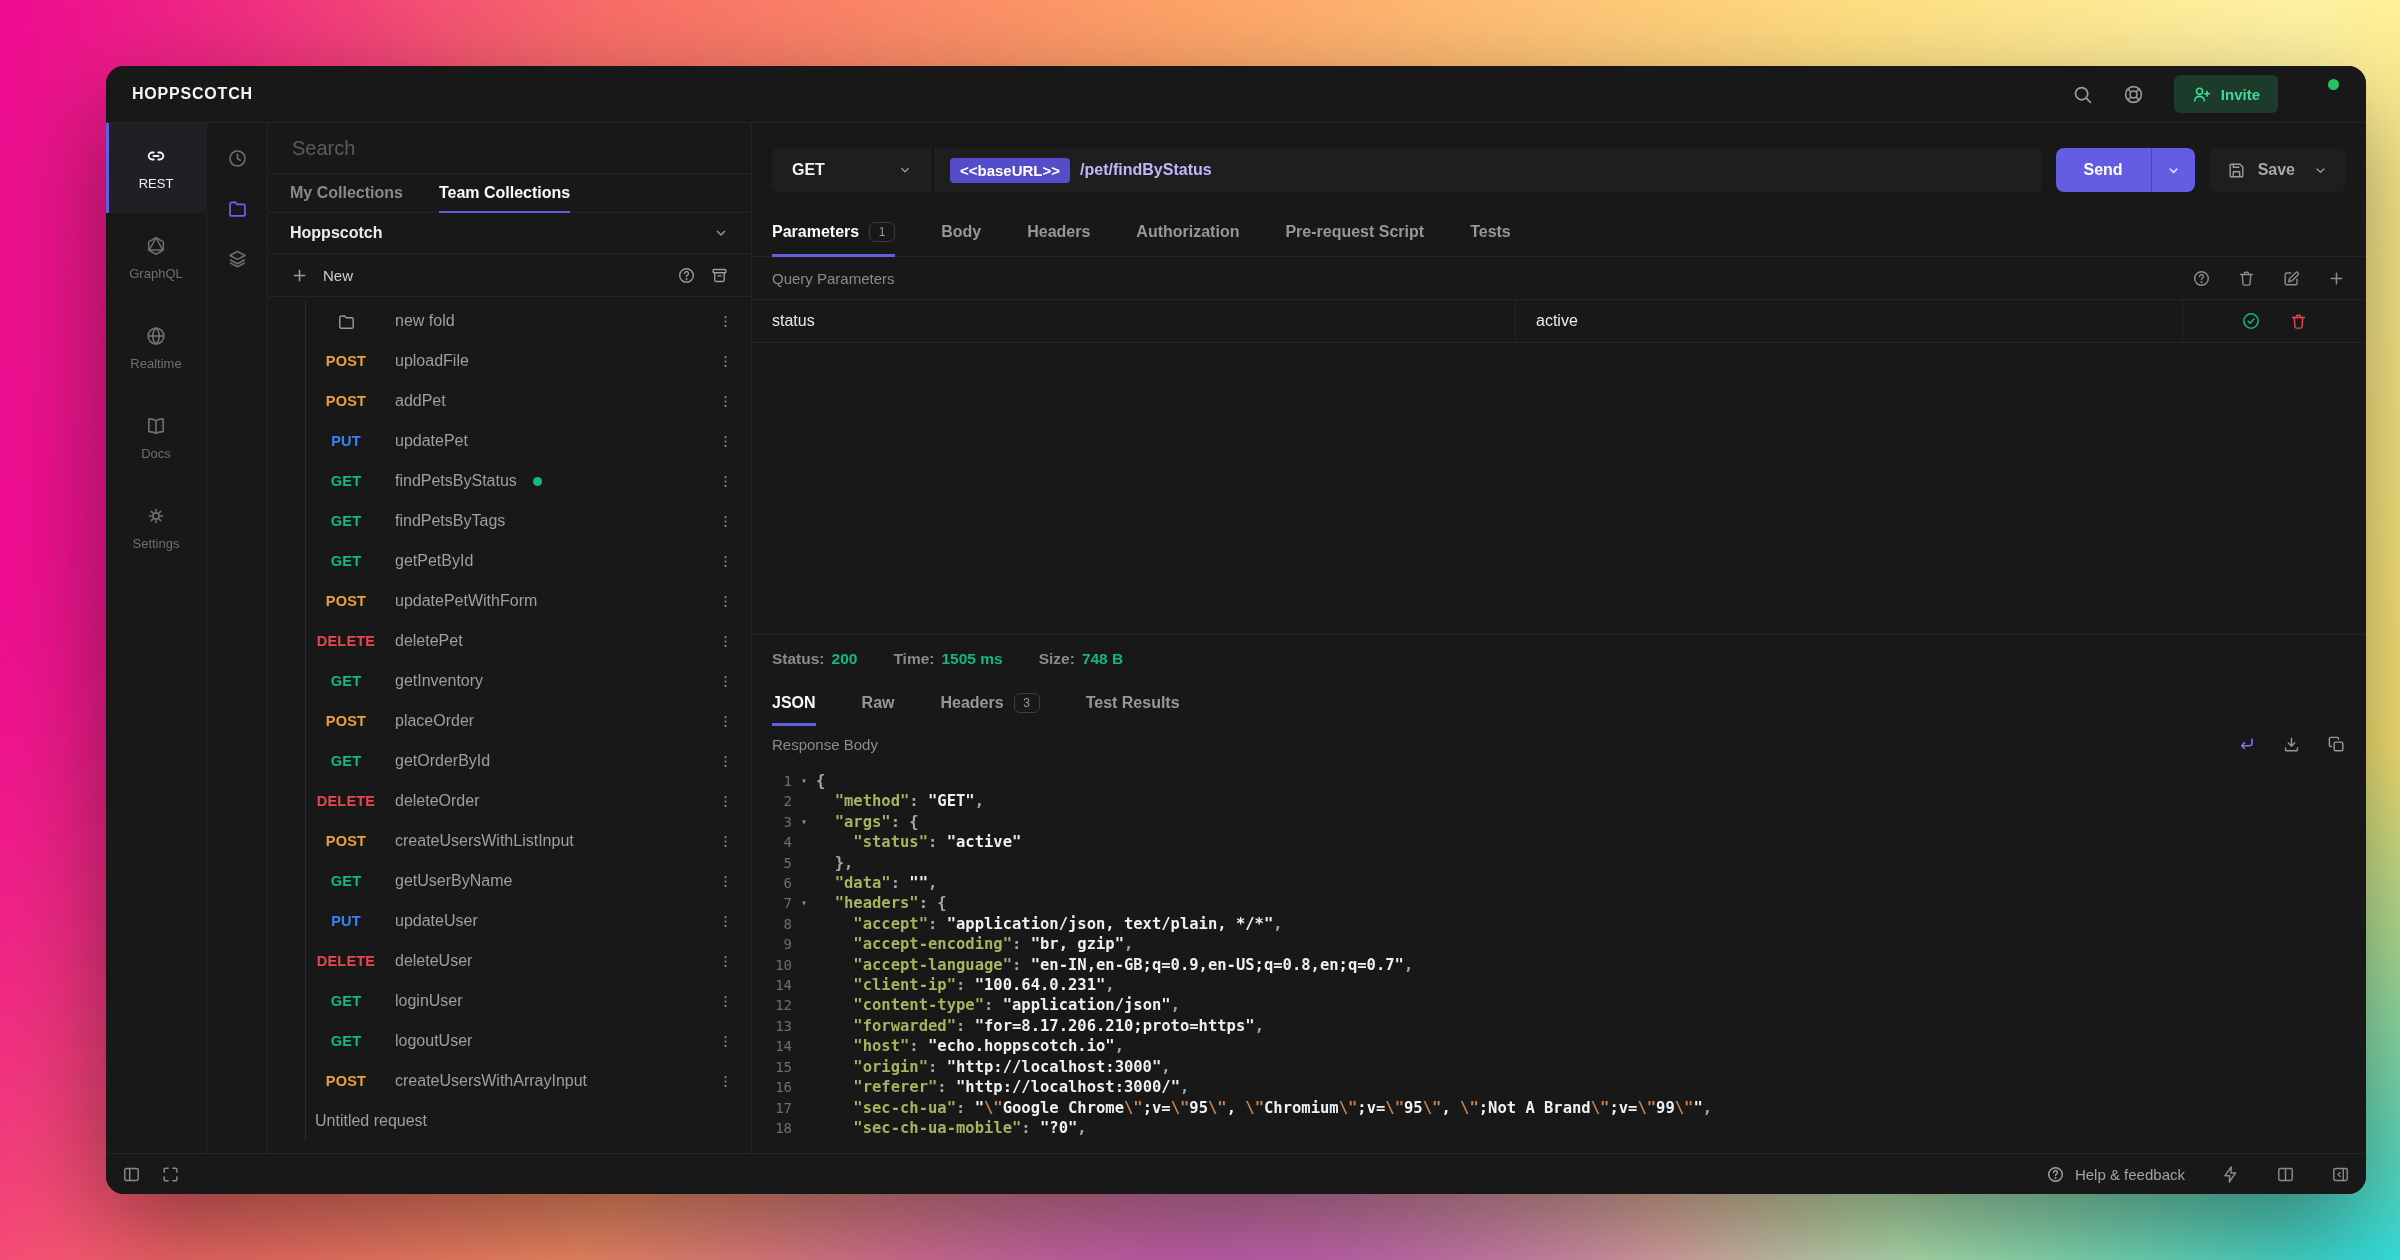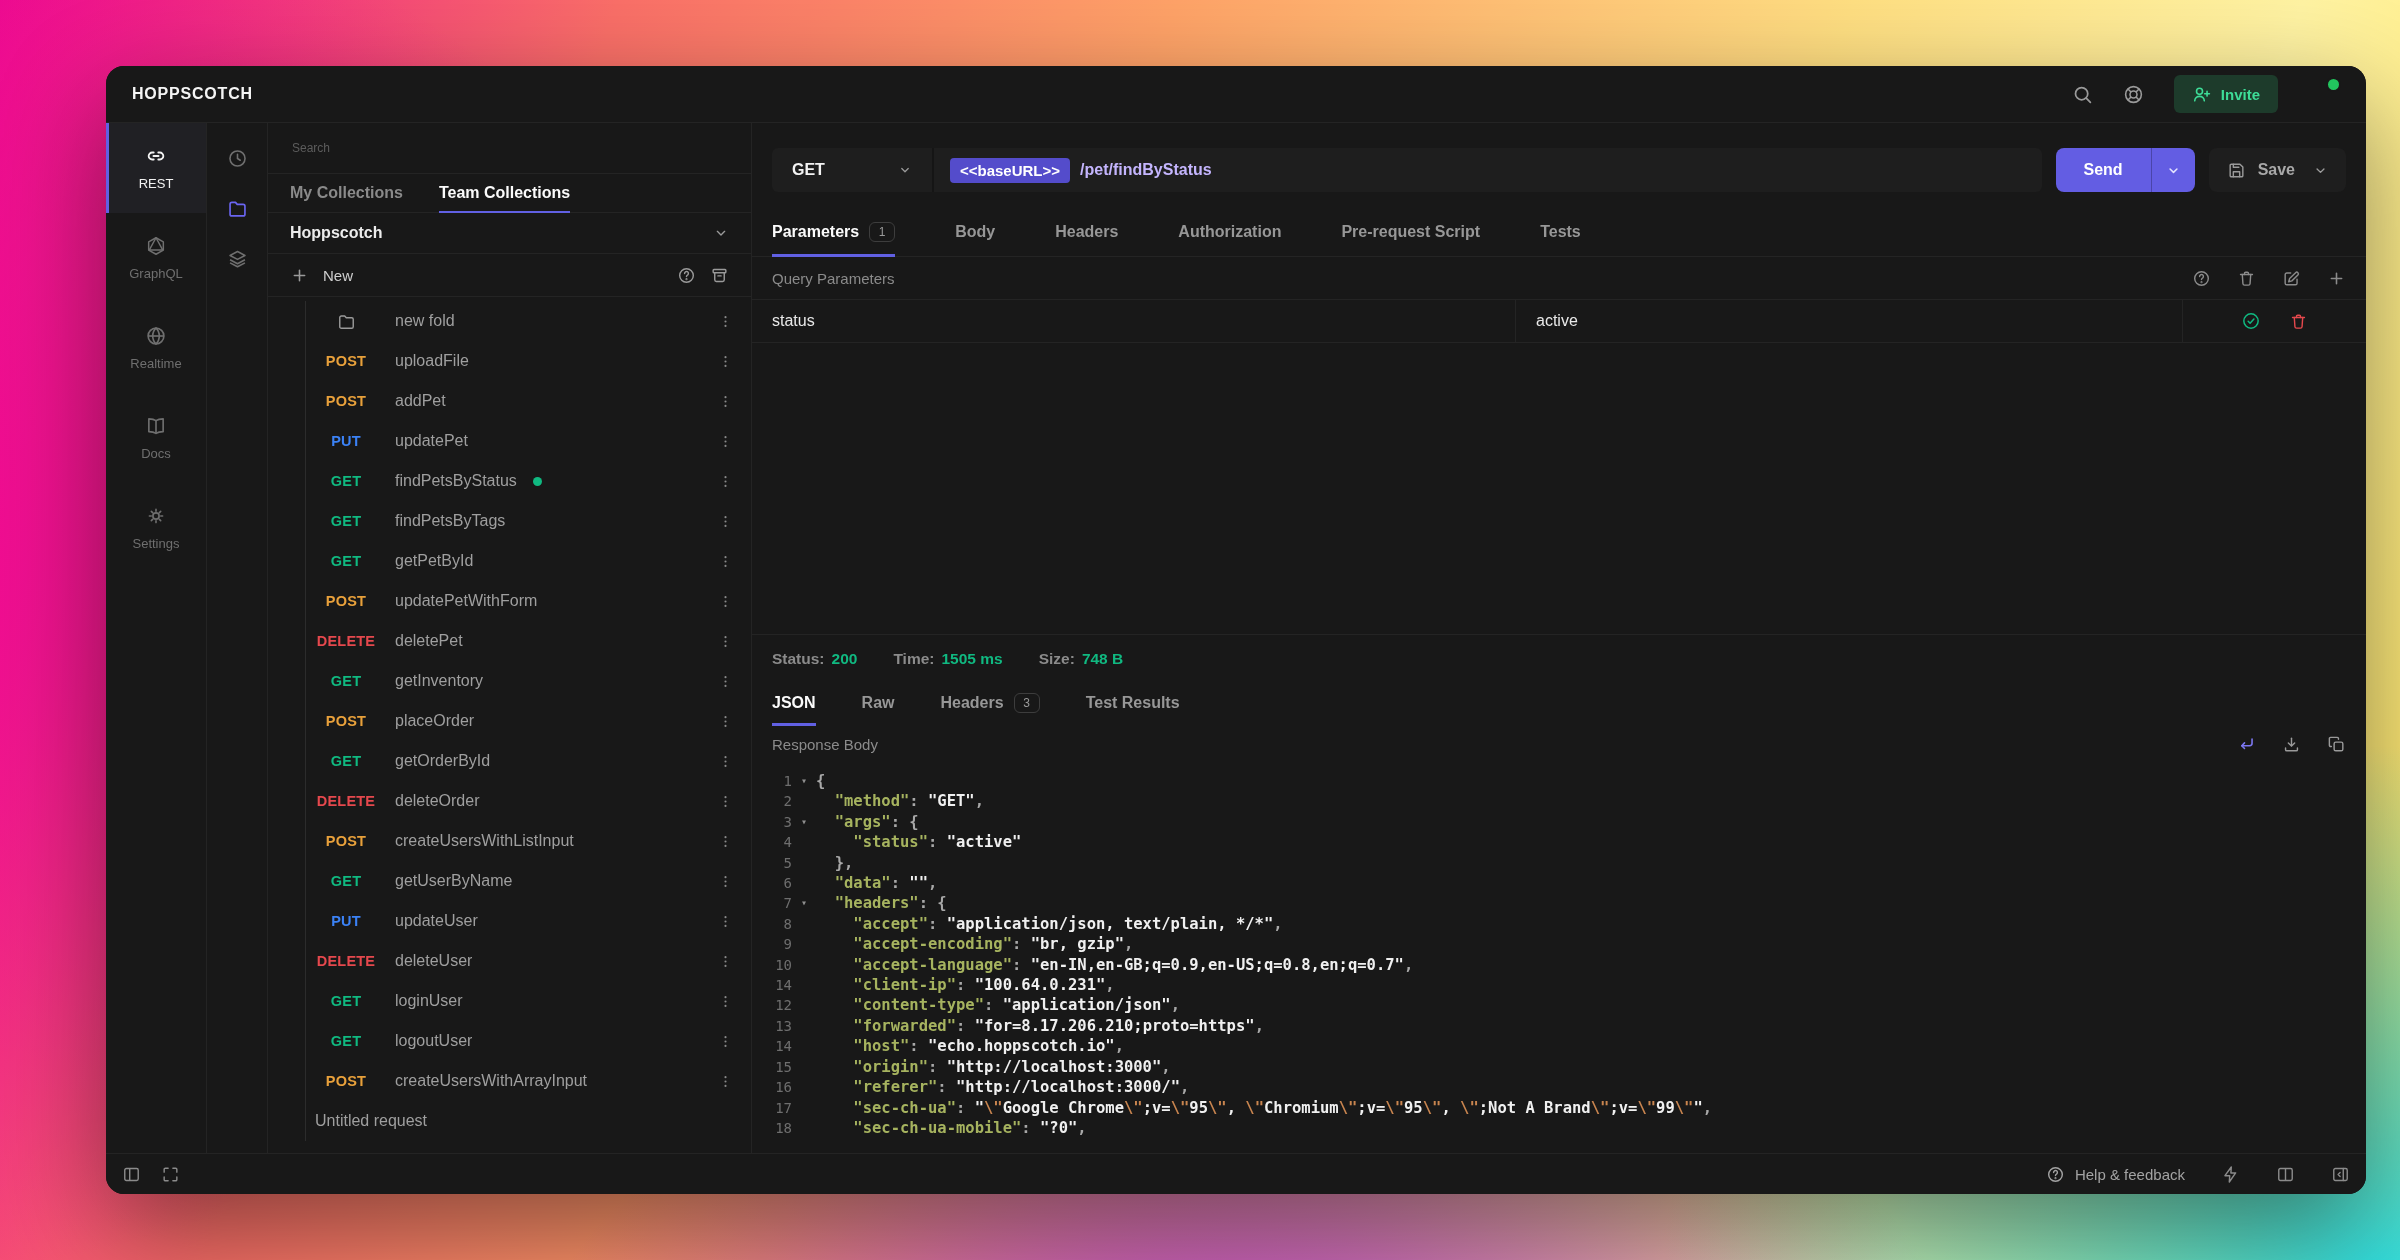--- a/index.html
+++ b/index.html
@@ -45,21 +45,21 @@
   .nav-item.active::before{content:"";position:absolute;left:0;top:0;bottom:0;width:3px;background:#6160e3}
 
   
   .icon-strip{flex:none;width:60px;border-right:1px solid #242424;display:flex;flex-direction:column;align-items:center;padding-top:12px;gap:4px}
   .strip-btn{width:44px;height:46px;display:flex;align-items:center;justify-content:center;color:#6f6f6f}
   .strip-btn.active{color:#6a65f1}
 
   
   .collections{flex:none;width:483px;border-right:1px solid #242424;display:flex;flex-direction:column;min-height:0}
   .search-row{flex:none;height:50px;display:flex;align-items:center;padding:0 22px;border-bottom:1px solid #242424}
-  .search-row input{background:transparent;border:none;outline:none;color:#ef4444;font-size:12px;width:100%;font-family:inherit}
+  .search-row input{background:transparent;border:none;outline:none;color:#ef4444;font-size:20px;width:100%;font-family:inherit}
   .search-row input::placeholder{color:#5c5c5c}
   .coll-tabs{flex:none;height:38px;display:flex;align-items:stretch;gap:36px;padding:0 22px;border-bottom:1px solid #242424}
   .coll-tab{display:flex;align-items:center;font-size:16px;color:#8a8a8a;border-bottom:2.5px solid transparent;margin-bottom:-1px;font-weight:600}
   .coll-tab.active{color:#fbfbfb;border-bottom-color:#6160e3}
   .workspace-row{flex:none;height:40px;display:flex;align-items:center;justify-content:space-between;padding:0 22px;border-bottom:1px solid #242424;font-size:16px;font-weight:600;color:#ececec}
   .new-row{flex:none;height:42px;display:flex;align-items:center;gap:14px;padding:0 22px;border-bottom:1px solid #242424}
   .new-label{font-size:15px;color:#cfcfcf}
   .new-row .spacer{flex:1}
   .tree{flex:1;min-height:0;overflow:hidden;padding-top:4px}
   .tree-row{height:40px;display:flex;align-items:center;padding-right:18px}
@@ -82,21 +82,21 @@
   .method-select{flex:none;width:120px;display:flex;align-items:center;justify-content:space-between;padding:0 20px;border-right:2px solid #151515;font-size:16px;font-weight:700;color:#f3f3f3}
   .url-input{flex:1;display:flex;align-items:center;gap:10px;padding:0 16px;min-width:0}
   .chip{background:#544ccb;color:#fff;font-weight:700;font-size:15px;padding:4px 10px;border-radius:4px}
   .url-path{font-size:16px;font-weight:700;color:#c4b5fd;white-space:nowrap}
   .send-btn{flex:none;height:44px;display:flex;align-items:stretch;background:#635de3;border-radius:8px;color:#fff;overflow:hidden}
   .send-label{display:flex;align-items:center;padding:0 28px;font-size:16px;font-weight:700;border-right:1px solid rgba(0,0,0,.25)}
   .send-caret{display:flex;align-items:center;padding:0 14px;color:#e5e4ff}
   .save-btn{flex:none;height:44px;display:flex;align-items:center;gap:12px;background:#1e1e1e;border-radius:8px;padding:0 18px;color:#a8a8a8;font-size:16px;font-weight:600}
   .save-caret{margin-left:6px}
 
-  .req-tabs{flex:none;height:46px;display:flex;align-items:stretch;gap:60px;padding:0 20px;border-bottom:1px solid #242424}
+  .req-tabs{flex:none;height:46px;display:flex;align-items:stretch;gap:46px;padding:0 20px;border-bottom:1px solid #242424}
   .tab{display:flex;align-items:center;gap:10px;font-size:16px;color:#979797;border-bottom:3px solid transparent;margin-bottom:-1px;font-weight:600}
   .tab.active{color:#fbfbfb;border-bottom-color:#6160e3}
   .tab-badge{font-size:12px;color:#9a9a9a;border:1px solid #3d3d3d;border-radius:6px;min-width:12px;text-align:center;padding:3px 6px;line-height:1;font-weight:400}
 
   .qp-header{flex:none;height:42px;display:flex;align-items:center;padding:0 20px;border-bottom:1px solid #242424;color:#8b8b8b;font-size:15px}
   .qp-header-icons{margin-left:auto;display:flex;align-items:center;gap:26px;color:#8b8b8b}
   .qp-row{flex:none;height:42px;display:flex;align-items:stretch;border-bottom:1px solid #242424}
   .qp-cell{display:flex;align-items:center;padding:0 20px;font-size:16px;color:#e9e9e9;border-right:1px solid #242424}
   .qp-key{flex:none;width:723px}
   .qp-value{flex:1;min-width:0}

